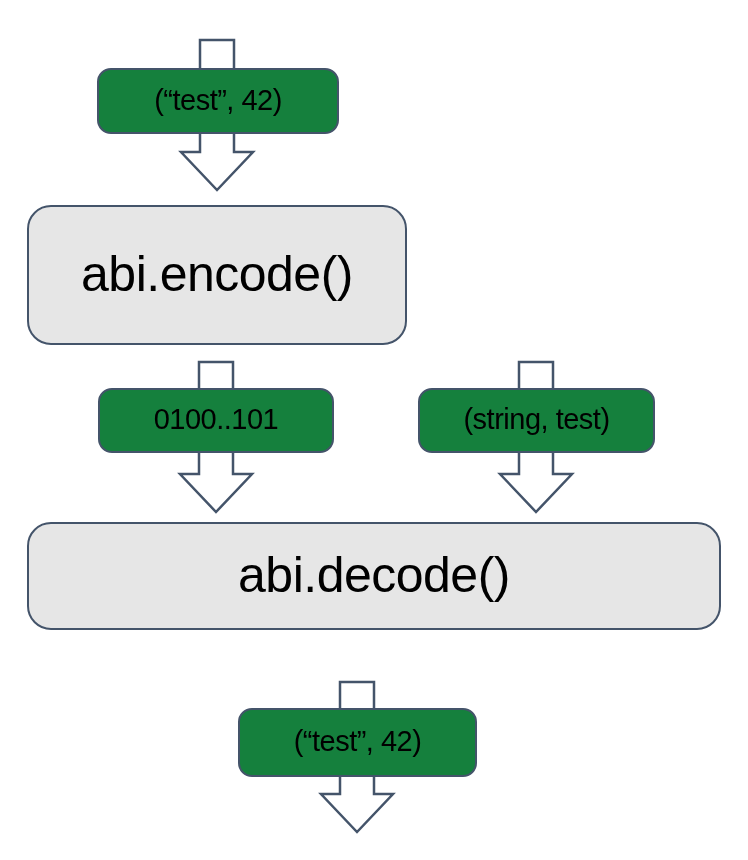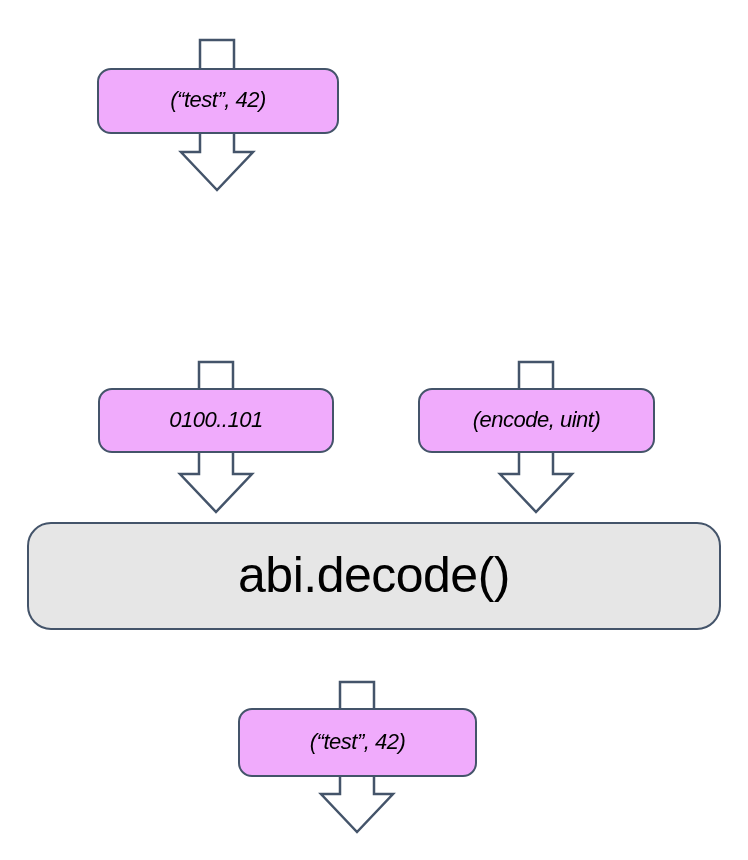--- a/index.html
+++ b/index.html
@@ -27,25 +27,24 @@
     display: flex;
     align-items: center;
     justify-content: center;
     box-sizing: border-box;
     border: 2.5px solid #44546A;
     color: #000000;
     text-align: center;
     white-space: nowrap;
   }
   .node-data {
-    background: #f0abfc;
+    background: #15803d;
     border-radius: 14px;
-    font-size: 22px;
+    font-size: 29px;
     letter-spacing: -0.5px;
-    font-style: italic;
   }
   .node-process {
     background: #E6E6E6;
     border-radius: 24px;
     font-size: 50px;
     letter-spacing: -0.5px;
   }
   .node-label {
     display: block;
     padding-bottom: 2px;
@@ -79,27 +78,30 @@
 
     <polygon class="block-arrow" points="519,362 553,362 553,474 572,474 536,512 500,474 519,474"></polygon>
 
     <polygon class="block-arrow" points="340,682 374,682 374,794 393,794 357,832 321,794 340,794"></polygon>
   </svg>
 
   <div class="node node-data" id="node-input">
     <span class="node-label">(“test”, 42)</span>
   </div>
 
+  <div class="node node-process" id="node-encode">
+    <span class="node-label">abi.encode()</span>
+  </div>
 
   <div class="node node-data" id="node-encoded">
     <span class="node-label">0100..101</span>
   </div>
 
   <div class="node node-data" id="node-types">
-    <span class="node-label">(encode, uint)</span>
+    <span class="node-label">(string, test)</span>
   </div>
 
   <div class="node node-process" id="node-decode">
     <span class="node-label">abi.decode()</span>
   </div>
 
   <div class="node node-data" id="node-output">
     <span class="node-label">(“test”, 42)</span>
   </div>
 

